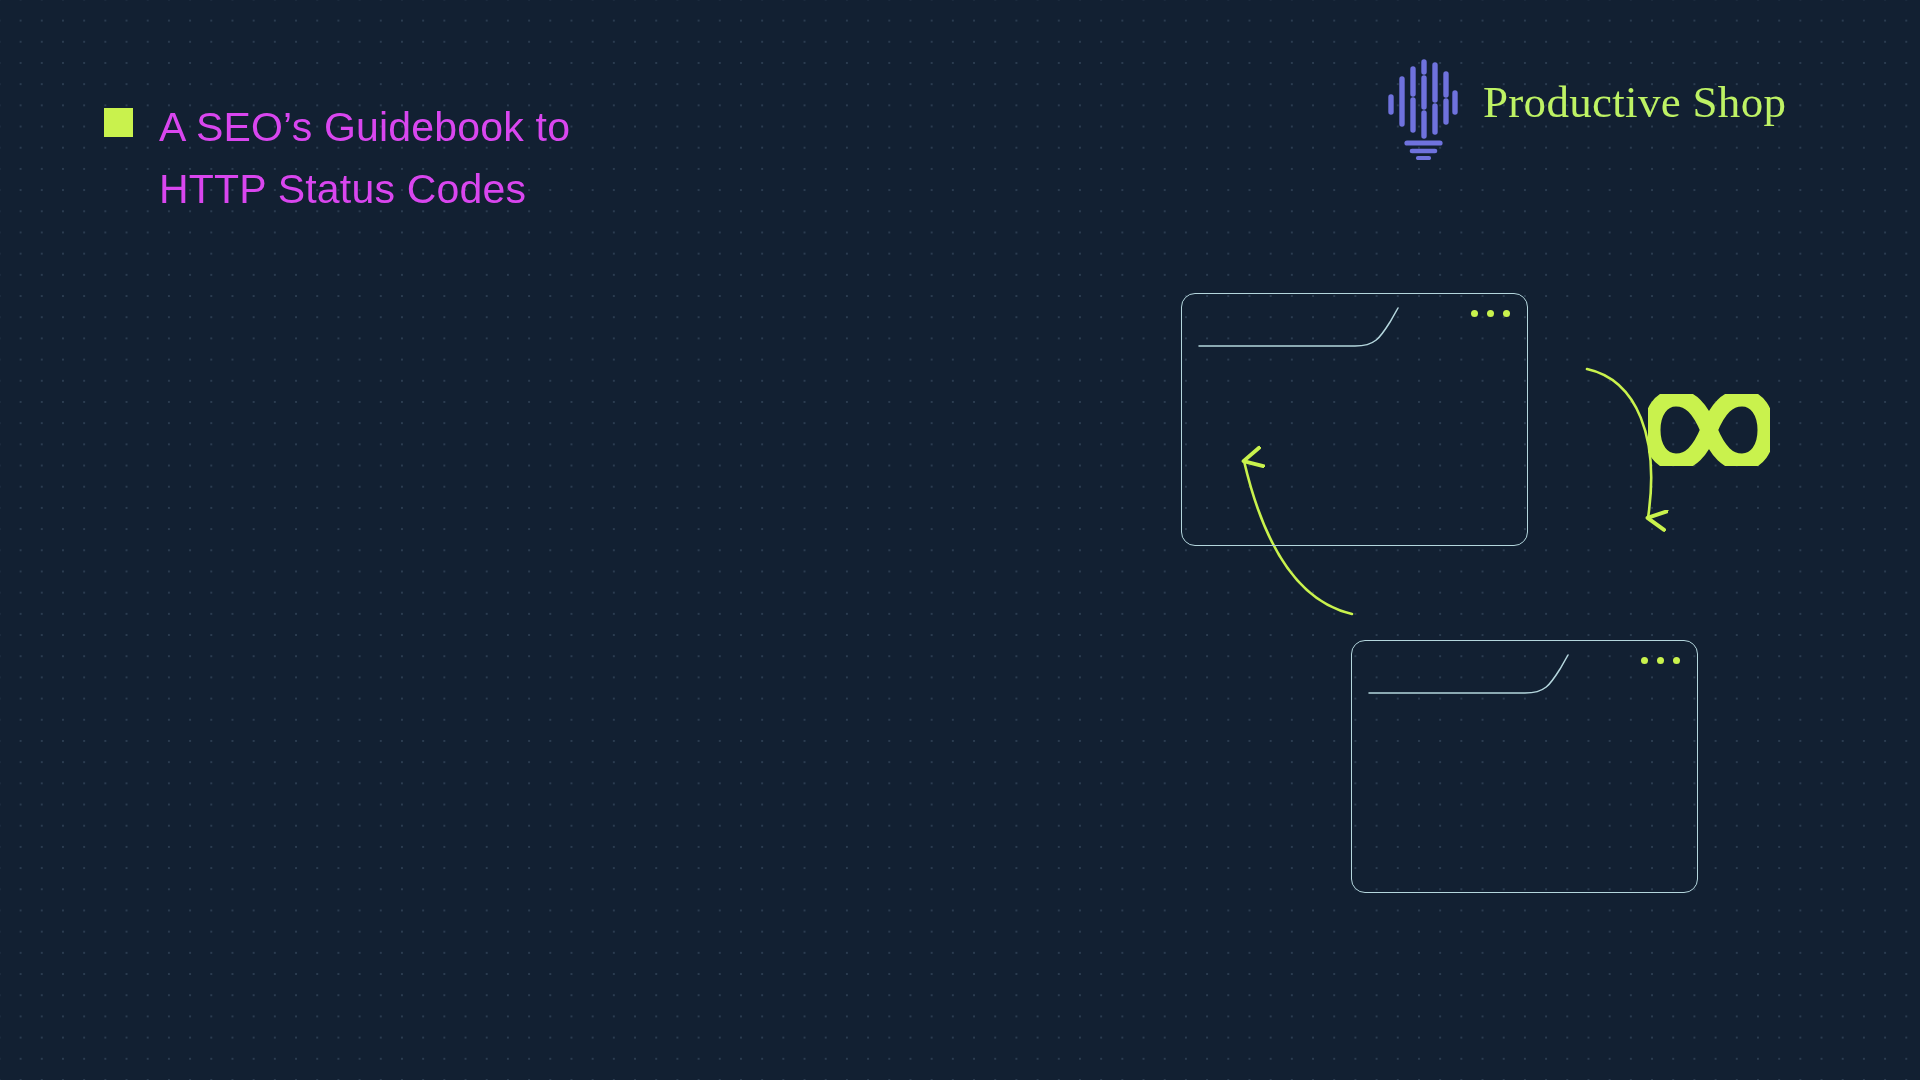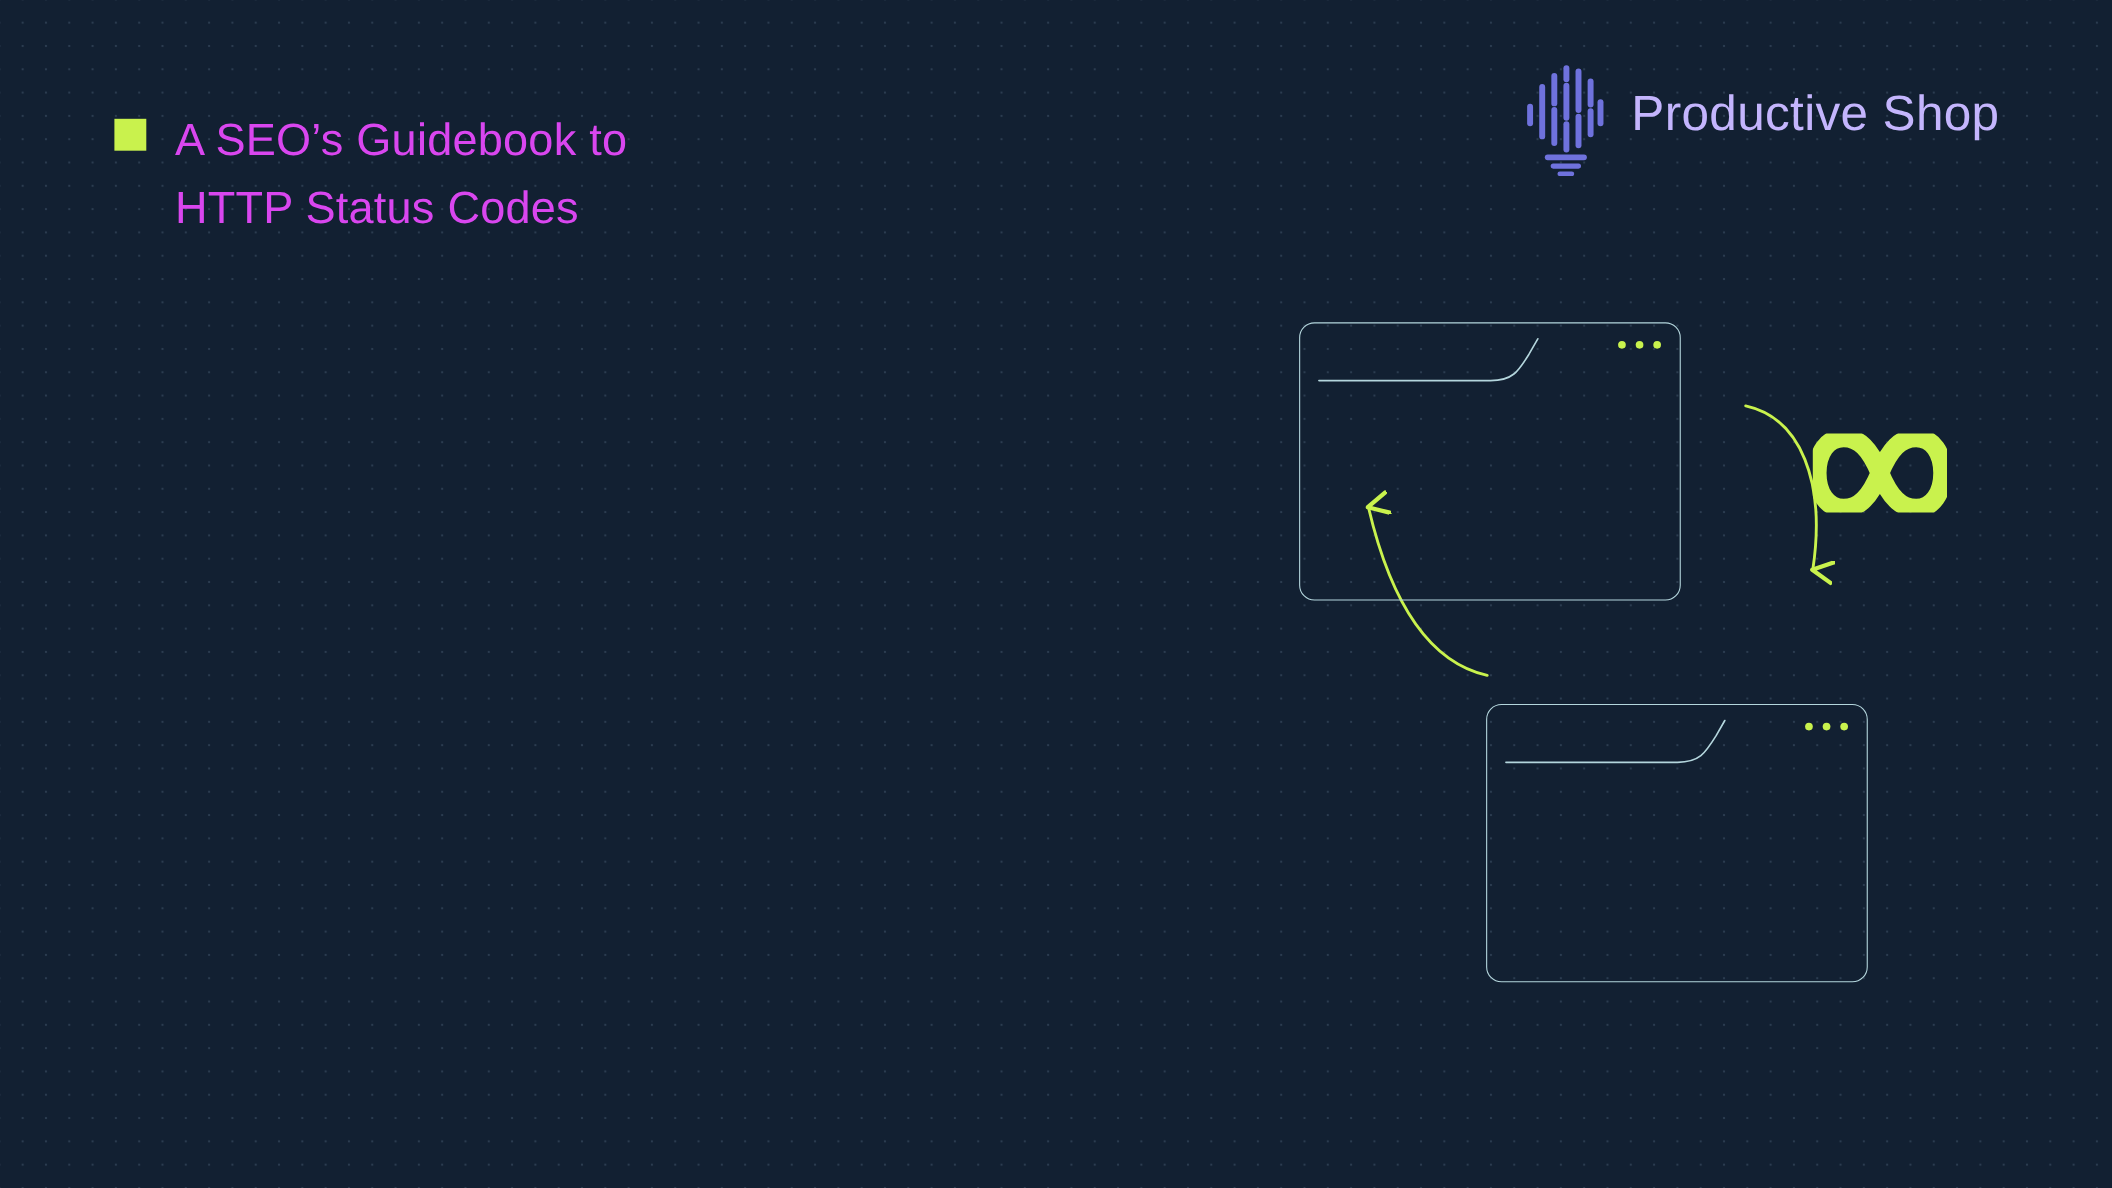--- a/index.html
+++ b/index.html
@@ -76,22 +76,22 @@
     display: flex;
     align-items: center;
     gap: 22px;
   }
   #brand-mark {
     width: 78px;
     height: 108px;
     flex: 0 0 auto;
   }
   #brand-name {
-    color: #c4b5fd;
-    font-family: Liberation Sans, sans-serif;
+    color: #bef264;
+    font-family: Liberation Serif, serif;
     font-size: 45px;
     line-height: 1;
     letter-spacing: 0.3px;
     white-space: nowrap;
     padding-bottom: 8px;
   }
 
   
   #illustration {
     position: absolute;

